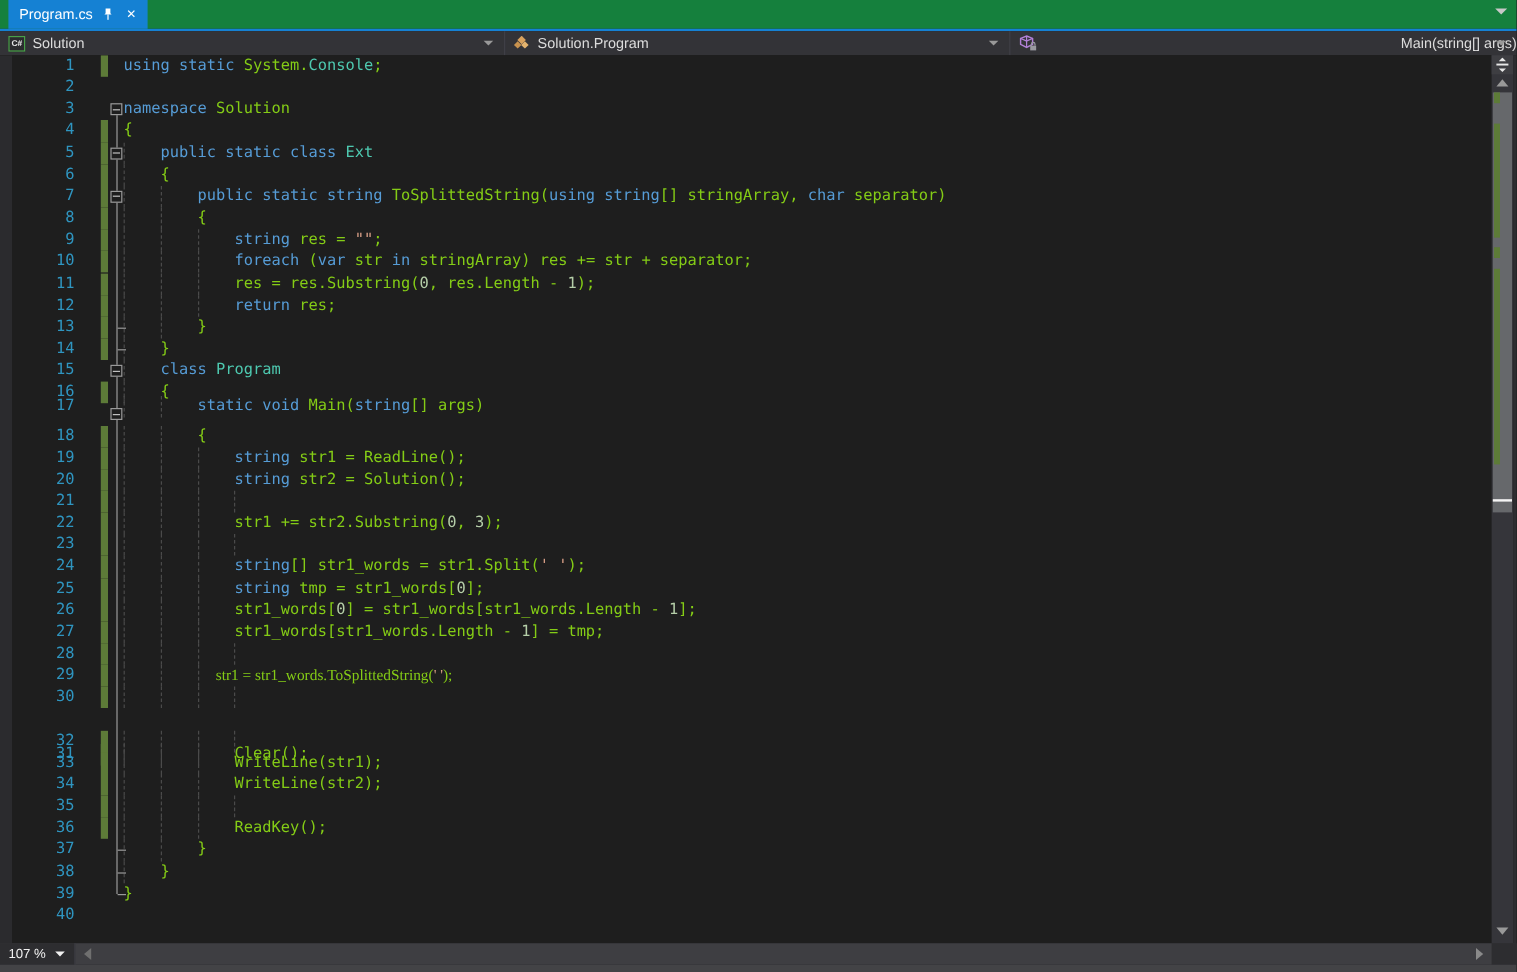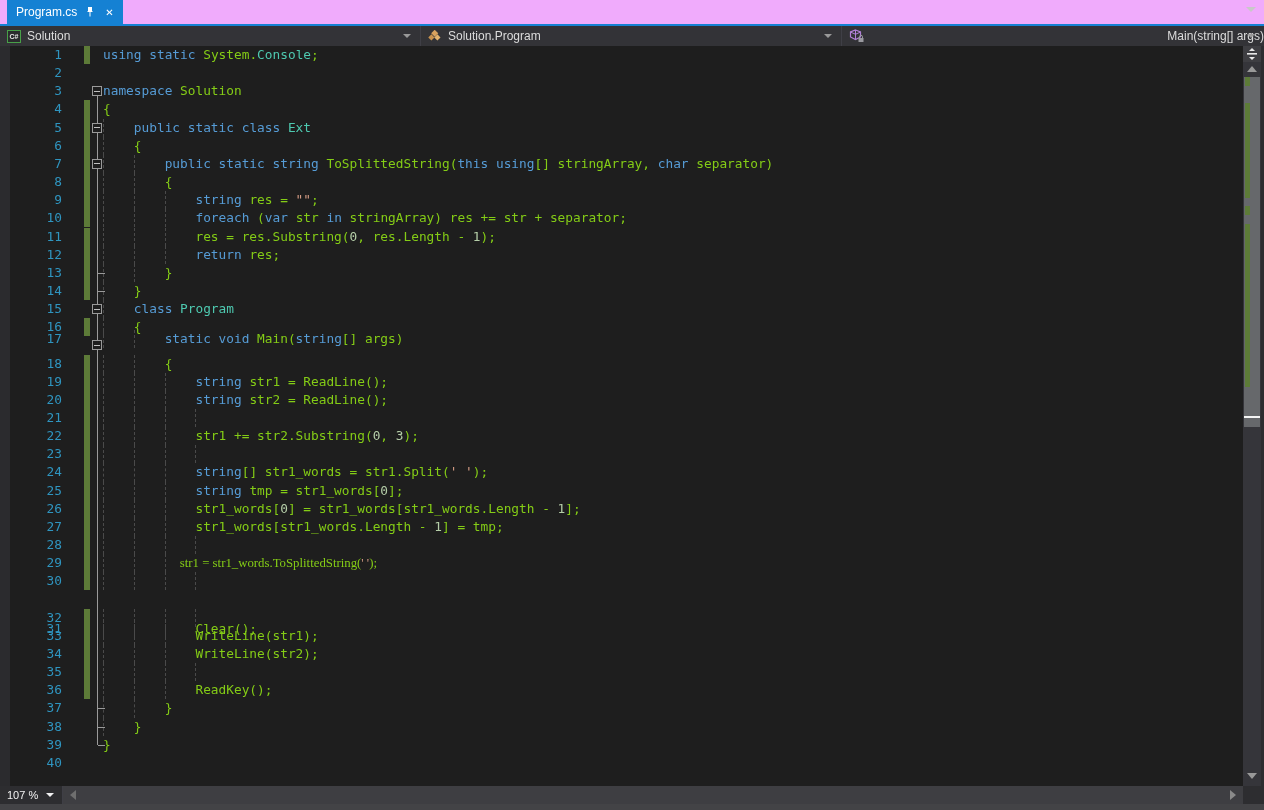--- a/index.html
+++ b/index.html
@@ -2,21 +2,21 @@
 <html><head>
 <meta charset="utf-8">
 <style>
   * { margin:0; padding:0; box-sizing:border-box; }
   html,body { background:#1e1e1e; }
   #app {
     position:relative; width:1264px; height:810px; overflow:hidden;
     background:#1e1e1e; font-family:"Liberation Sans", sans-serif;
   }
   
-  #tabstrip { position:absolute; left:0; top:0; width:1264px; height:24px; background:#f0abfc; }
+  #tabstrip { position:absolute; left:0; top:0; width:1264px; height:24px; background:#15803d; }
   #doc-tab {
     position:absolute; left:7px; top:0; height:24px; padding:0 8px 0 9px;
     background:#1581d3; color:#ffffff; display:flex; align-items:center; gap:7px;
     font-size:12px; cursor:default;
   }
   #doc-tab .tab-title { white-space:nowrap; }
   .tab-glyph { display:inline-flex; align-items:center; justify-content:center; width:12px; height:14px; color:#ffffff; font-size:10px; }
   #tab-list-chevron { position:absolute; right:8px; top:7px; width:0; height:0;
     border-left:5px solid transparent; border-right:5px solid transparent; border-top:5px solid #c8c8c8; }
   #tab-underline { position:absolute; left:0; top:24px; width:1264px; height:2px; background:#1581d3; }
@@ -168,21 +168,21 @@
             <div class="guide" style="left: 0ch;"></div>
             <span class="txt" style="padding-left: 4ch;"><span class="p">{</span></span>
           </div>
         </div>
         <div class="row" style="top: 108.9px;">
           <span class="ln">7</span>
           <div class="chg"></div>
           <div class="code">
             <div class="guide" style="left: 0ch;"></div>
             <div class="guide" style="left: 4ch;"></div>
-            <span class="txt" style="padding-left: 8ch;"><span class="k">public static string </span><span class="p">ToSplittedString(</span><span class="k">this using</span><span class="p">[] stringArray, </span><span class="k">char</span><span class="p"> separator)</span></span>
+            <span class="txt" style="padding-left: 8ch;"><span class="k">public static string </span><span class="p">ToSplittedString(</span><span class="k">using string</span><span class="p">[] stringArray, </span><span class="k">char</span><span class="p"> separator)</span></span>
           </div>
         </div>
         <div class="row" style="top: 127.05px;">
           <span class="ln">8</span>
           <div class="chg"></div>
           <div class="code">
             <div class="guide" style="left: 0ch;"></div>
             <div class="guide" style="left: 4ch;"></div>
             <span class="txt" style="padding-left: 8ch;"><span class="p">{</span></span>
           </div>
@@ -286,21 +286,21 @@
             <span class="txt" style="padding-left: 12ch;"><span class="k">string </span><span class="p">str1 = ReadLine();</span></span>
           </div>
         </div>
         <div class="row" style="top: 344.85px;">
           <span class="ln">20</span>
           <div class="chg"></div>
           <div class="code">
             <div class="guide" style="left: 0ch;"></div>
             <div class="guide" style="left: 4ch;"></div>
             <div class="guide" style="left: 8ch;"></div>
-            <span class="txt" style="padding-left: 12ch;"><span class="k">string </span><span class="p">str2 = ReadLine();</span></span>
+            <span class="txt" style="padding-left: 12ch;"><span class="k">string </span><span class="p">str2 = Solution();</span></span>
           </div>
         </div>
         <div class="row" style="top: 363px;">
           <span class="ln">21</span>
           <div class="chg"></div>
           <div class="code">
             <div class="guide" style="left: 0ch;"></div>
             <div class="guide" style="left: 4ch;"></div>
             <div class="guide" style="left: 8ch;"></div>
             <div class="guide" style="left: 12ch;"></div>

